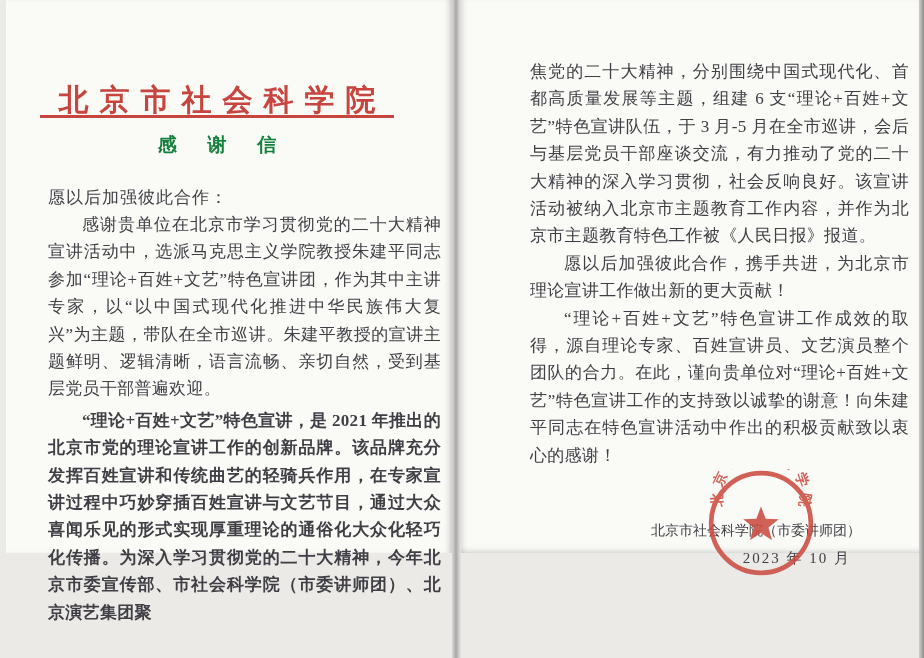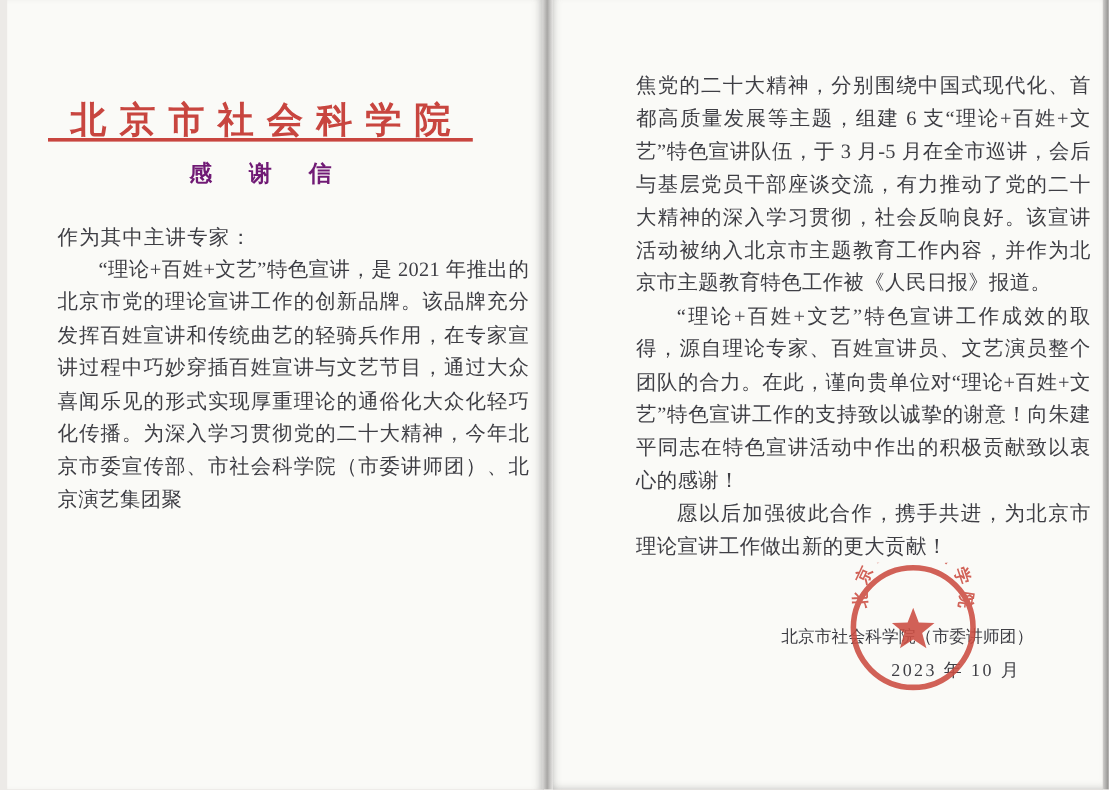--- a/index.html
+++ b/index.html
@@ -12,21 +12,21 @@
   *{margin:0;padding:0;box-sizing:border-box;}
   html,body{width:924px;height:658px;overflow:hidden;}
   body{
     background:var(--background);
     font-family:"Liberation Serif","DejaVu Serif",serif;
     color:var(--ink);
     position:relative;
   }
   .scan{position:absolute;left:0;top:0;width:924px;height:658px;}
   .page{
-    position:absolute;top:0;height:658px;
+    position:absolute;top:0;height:553px;
     background:var(--paper);
   }
   .page-left{
     left:6px;width:447px;
     box-shadow:inset -7px 0 7px -5px rgba(90,90,90,.45);
   }
   .page-right{
     left:461px;width:458px;
     box-shadow:inset 5px 0 6px -4px rgba(120,120,120,.30),
                inset 0 -5px 7px -5px rgba(110,110,110,.40);
@@ -50,36 +50,36 @@
   }
   .letterhead-rule{
     position:absolute;left:34px;top:115px;width:354px;height:3px;
     background:var(--letterhead-red);
   }
   .letter-title{
     position:absolute;left:30px;top:132px;width:362px;
     text-align:center;
     font-size:19px;font-weight:bold;
     letter-spacing:13px;text-indent:13px;
-    color:#701a75;
+    color:#15803d;
   }
   .salutation{
     position:absolute;left:42px;top:186px;width:394px;
     font-size:17px;letter-spacing:1px;
   }
   .body-text{
     position:absolute;
     font-size:17px;line-height:27.4px;letter-spacing:.3px;
     text-align:justify;text-justify:inter-ideograph;
   }
   .body-left{left:42px;top:211px;width:393px;}
   .body-right{left:69px;top:58px;width:379px;}
   .body-text p{text-indent:2em;}
   .body-text p.no-indent{text-indent:0;}
-  .body-left p + p{margin-top:4px;}
+  .body-left p + p{margin-top:4px;font-weight:bold;}
   
   .signature{
     position:absolute;left:190px;top:522px;width:214px;
     font-size:14px;white-space:nowrap;
   }
   .date-line{
     position:absolute;left:230px;top:549px;width:160px;
     text-align:right;font-size:15px;letter-spacing:2px;white-space:nowrap;
   }
   .seal{
@@ -94,33 +94,34 @@
 </style>
 </head>
 <body>
 
 <div class="scan">
 
   <div class="page page-left">
     <div class="letterhead">北京市社会科学院</div>
     <div class="letterhead-rule"></div>
     <div class="letter-title">感 谢 信</div>
-    <div class="salutation">作为其中主讲专家：</div>
+    <div class="salutation">愿以后加强彼此合作：</div>
     <div class="body-text body-left">
+      <p>感谢贵单位在北京市学习贯彻党的二十大精神宣讲活动中，选派马克思主义学院教授朱建平同志参加“理论+百姓+文艺”特色宣讲团，作为其中主讲专家，以“以中国式现代化推进中华民族伟大复兴”为主题，带队在全市巡讲。朱建平教授的宣讲主题鲜明、逻辑清晰，语言流畅、亲切自然，受到基层党员干部普遍欢迎。</p>
       <p>“理论+百姓+文艺”特色宣讲，是 2021 年推出的北京市党的理论宣讲工作的创新品牌。该品牌充分发挥百姓宣讲和传统曲艺的轻骑兵作用，在专家宣讲过程中巧妙穿插百姓宣讲与文艺节目，通过大众喜闻乐见的形式实现厚重理论的通俗化大众化轻巧化传播。为深入学习贯彻党的二十大精神，今年北京市委宣传部、市社会科学院（市委讲师团）、北京演艺集团聚</p>
     </div>
   </div>
 
   <div class="page-gap"></div>
 
   <div class="page page-right">
     <div class="body-text body-right">
       <p class="no-indent">焦党的二十大精神，分别围绕中国式现代化、首都高质量发展等主题，组建 6 支“理论+百姓+文艺”特色宣讲队伍，于 3 月-5 月在全市巡讲，会后与基层党员干部座谈交流，有力推动了党的二十大精神的深入学习贯彻，社会反响良好。该宣讲活动被纳入北京市主题教育工作内容，并作为北京市主题教育特色工作被《人民日报》报道。</p>
+      <p>愿以后加强彼此合作，携手共进，为北京市理论宣讲工作做出新的更大贡献！</p>
       <p>“理论+百姓+文艺”特色宣讲工作成效的取得，源自理论专家、百姓宣讲员、文艺演员整个团队的合力。在此，谨向贵单位对“理论+百姓+文艺”特色宣讲工作的支持致以诚挚的谢意！向朱建平同志在特色宣讲活动中作出的积极贡献致以衷心的感谢！</p>
-      <p>愿以后加强彼此合作，携手共进，为北京市理论宣讲工作做出新的更大贡献！</p>
     </div>
 
     <div class="signature">北京市社会科学院（市委讲师团）</div>
     <div class="date-line">2023 年 10 月</div>
 
     <svg class="seal" viewBox="0 0 104 104" xmlns="http://www.w3.org/2000/svg">
       <defs>
         <path id="sealArc" d="M16.3,39 A38,38 0 1 1 87.7,39" fill="none"></path>
       </defs>
       <circle cx="52" cy="52" r="48" fill="none" stroke="#cc4d42" stroke-width="4.5"></circle>

